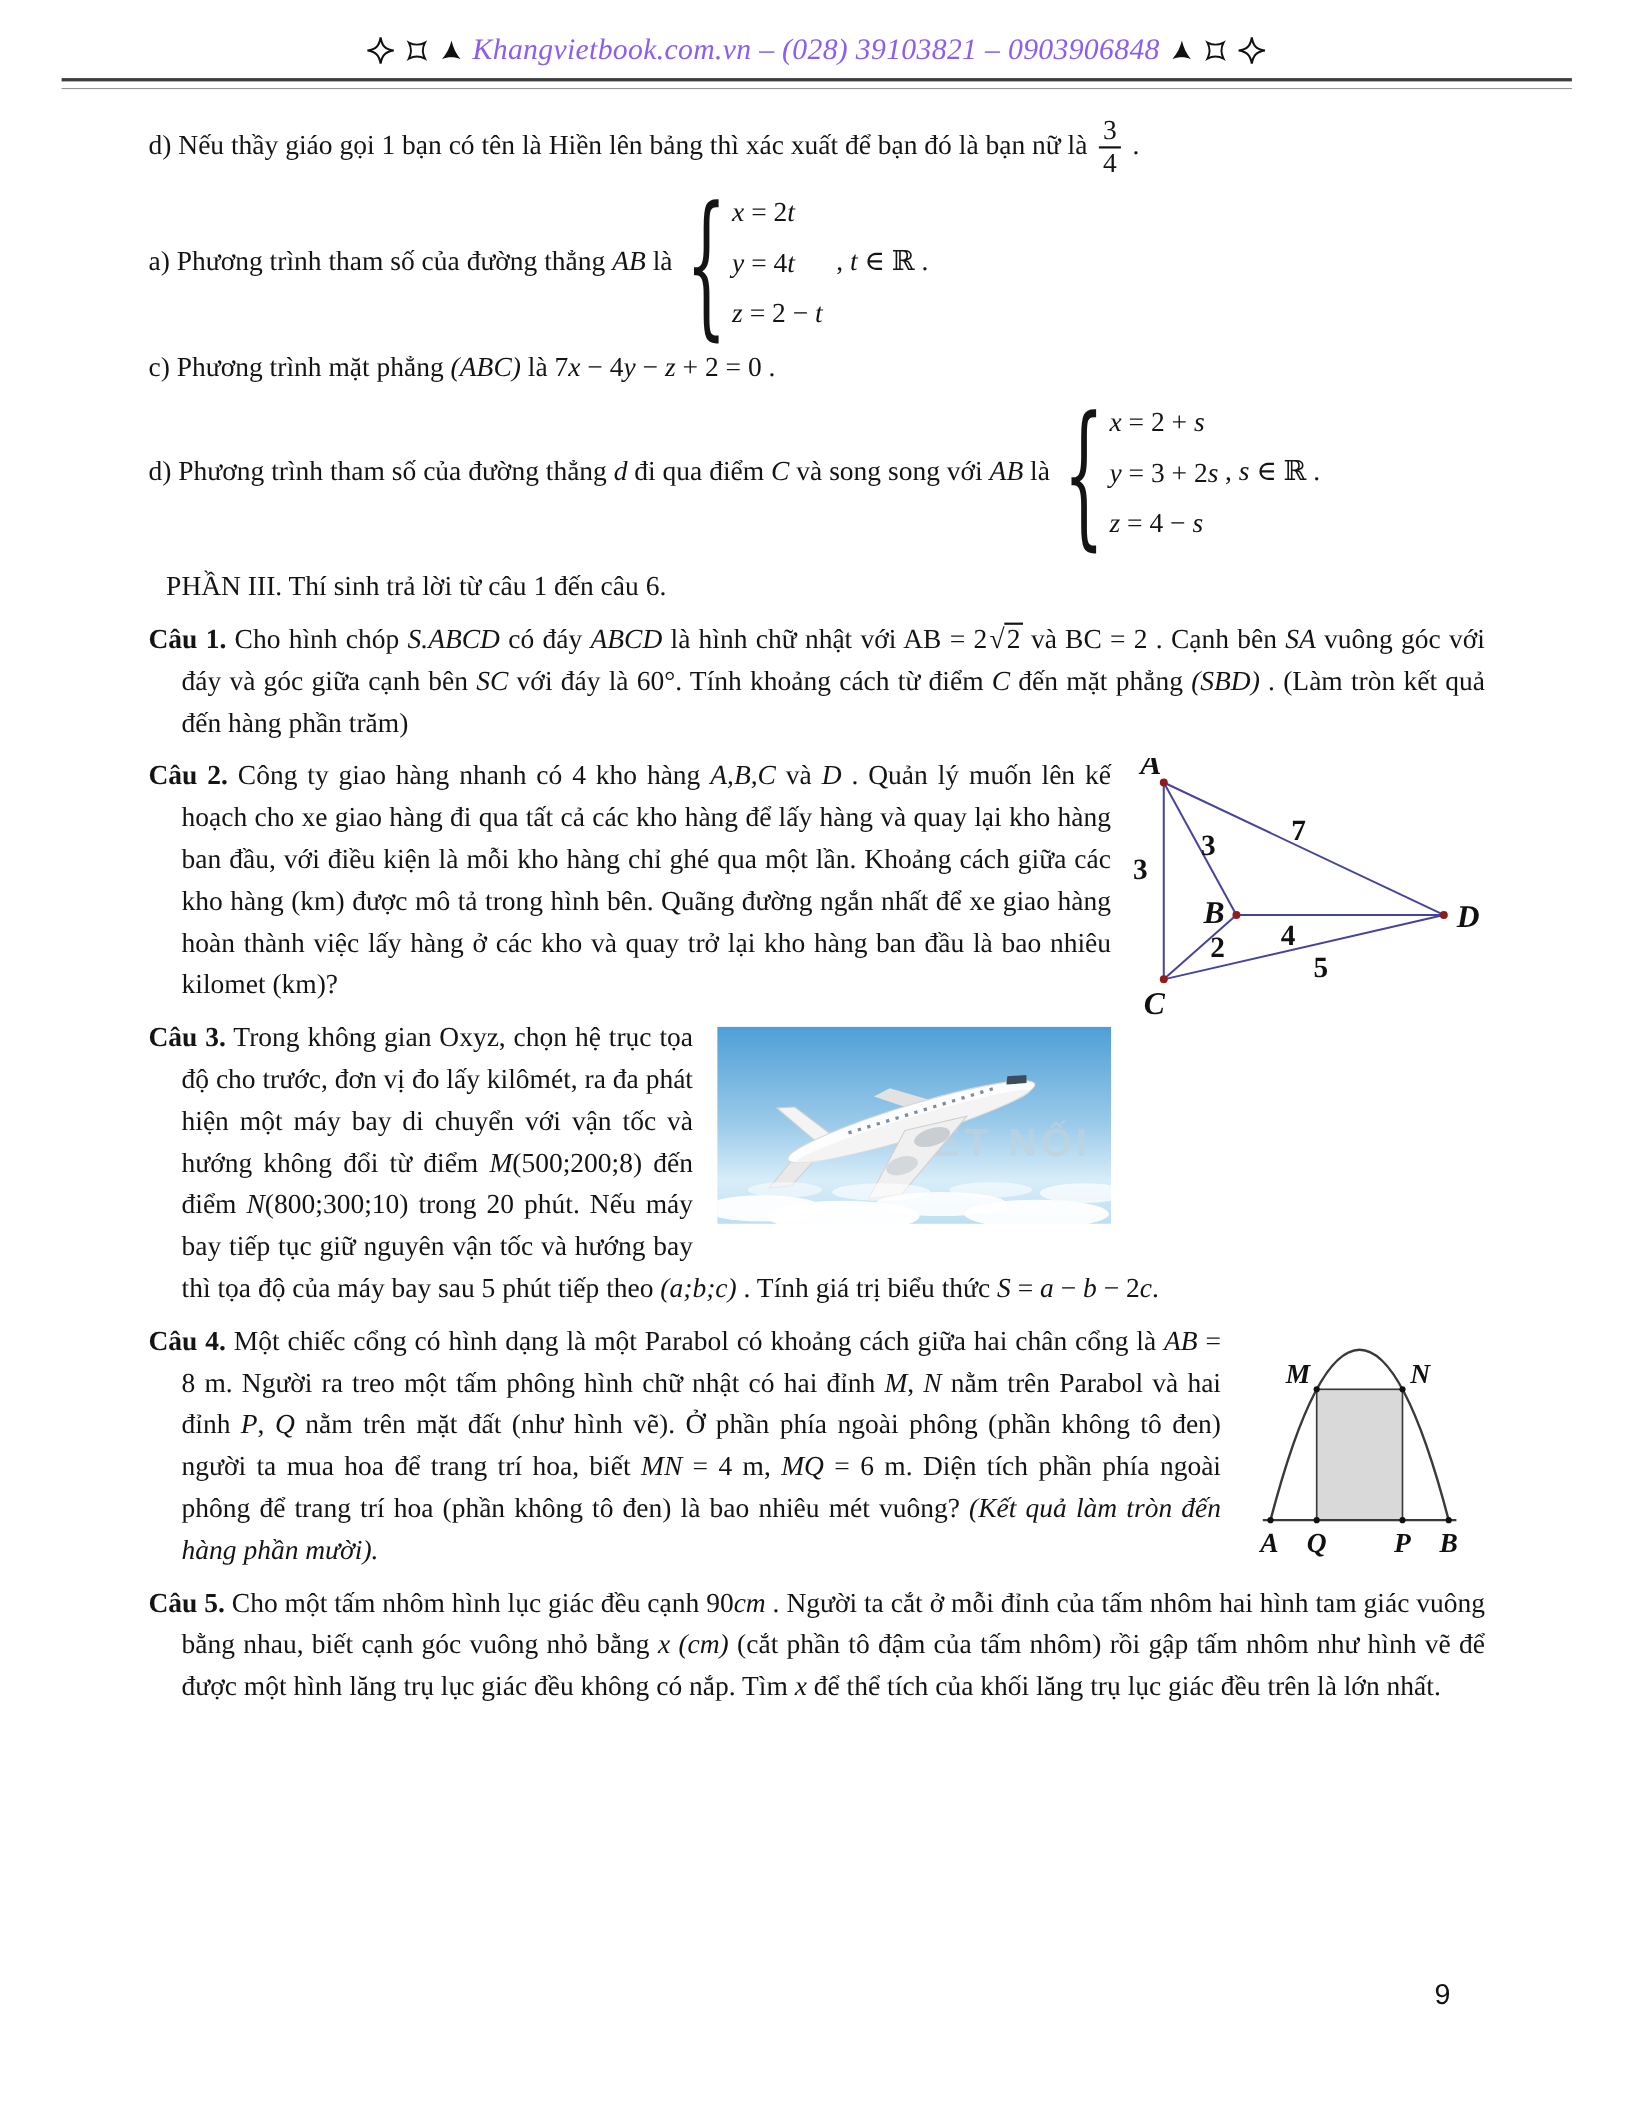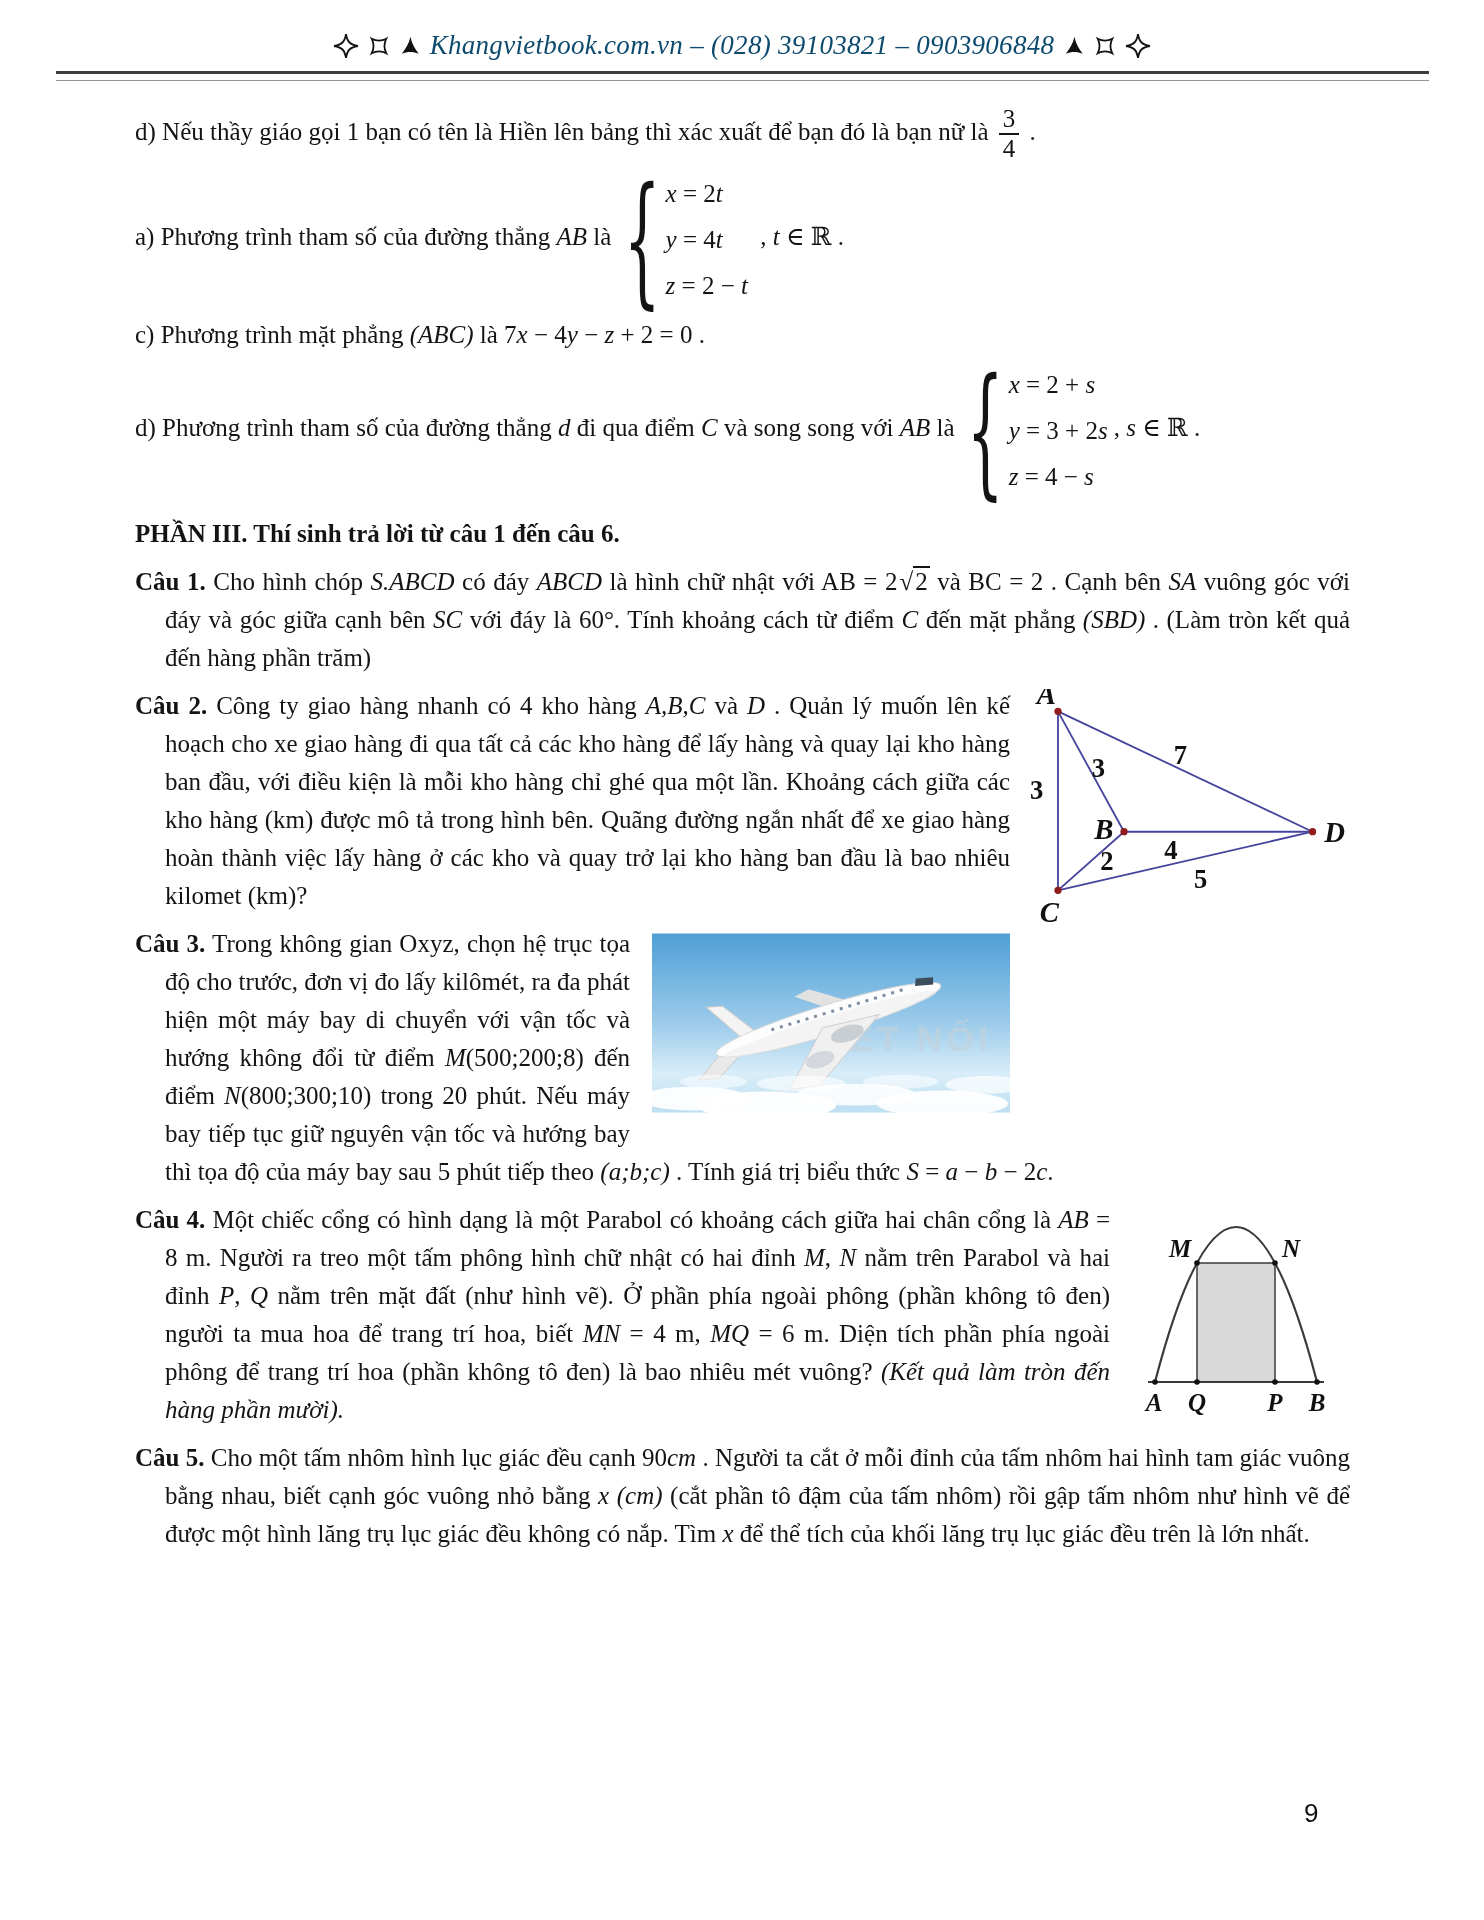--- a/index.html
+++ b/index.html
@@ -3,21 +3,21 @@
 <meta charset="utf-8">
 <style>
   html,body{margin:0;padding:0}
   body{
     width:1484px;height:1920px;position:relative;background:#ffffff;
     font-family:"Liberation Serif","DejaVu Serif",serif;
     font-size:25px;color:#141414;overflow:hidden;
   }
   
   .header{display:flex;justify-content:center;align-items:center;gap:9px;padding-top:30px}
-  .site{font-style:italic;font-size:27px;letter-spacing:.3px;color:#0c4a6e;white-space:nowrap}
+  .site{font-style:italic;font-size:27px;letter-spacing:.3px;color:#8b5cf6;white-space:nowrap}
   .orn{display:inline-flex;align-items:center}
   .orn svg{display:block}
   .rule{height:6px;border-top:3px solid #3d3d3d;border-bottom:1px solid #969696;margin:10px 55px 24px 56px}
   
   .content{padding:0 134px 0 135px}
   .para{text-align:justify;line-height:38px;margin:0 0 10px 0;padding-left:30px;text-indent:-30px}
   .para.nojust{text-align:left}
   .i{font-style:italic}
   .b{font-weight:bold}
   sup{font-size:.62em;vertical-align:super;line-height:0}
@@ -25,21 +25,21 @@
         margin:0 4px;line-height:1.12;text-indent:0}
   .frac .num{border-bottom:2px solid #141414;padding:0 4px}
   .frac .den{padding:0 4px}
   .rt{margin-left:2px}
   .rad{border-top:2px solid #141414;padding:0 2px}
   .cases{display:inline-flex;align-items:center;vertical-align:middle;text-indent:0;margin:4px 6px}
   .brace{display:inline-block;font-family:"DejaVu Serif",serif;font-size:58px;font-weight:400;
          line-height:1;transform:scaleY(2.45);transform-origin:50% 50%;margin-right:5px}
   .ccol{display:inline-flex;flex-direction:column;gap:13px}
   .crow{line-height:33px;white-space:nowrap;text-indent:0}
-  .heading{font-weight:bold;margin:18px 0 10px 0;line-height:38px}
+  .heading{font-weight:normal;margin:18px 0 10px 16px;line-height:38px}
   
   .fig-right{float:right;text-indent:0}
   .fig-graph{margin:2px 0 4px 18px}
   .fig-plane{margin:8px 0 8px 22px}
   .fig-parab{margin:12px 10px 6px 26px}
   .vlab{font-family:"Liberation Serif",serif;font-weight:bold;font-style:italic;font-size:27px;fill:#111}
   .wlab{font-family:"Liberation Serif",serif;font-weight:bold;font-size:25px;fill:#111}
   .plab{font-family:"Liberation Serif",serif;font-weight:bold;font-style:italic;font-size:25px;fill:#111}
   .wm{font-family:"Liberation Sans",sans-serif;font-weight:bold;font-size:36px;fill:#c3d2dc;opacity:.65;letter-spacing:4px}
   .clear{clear:both}

